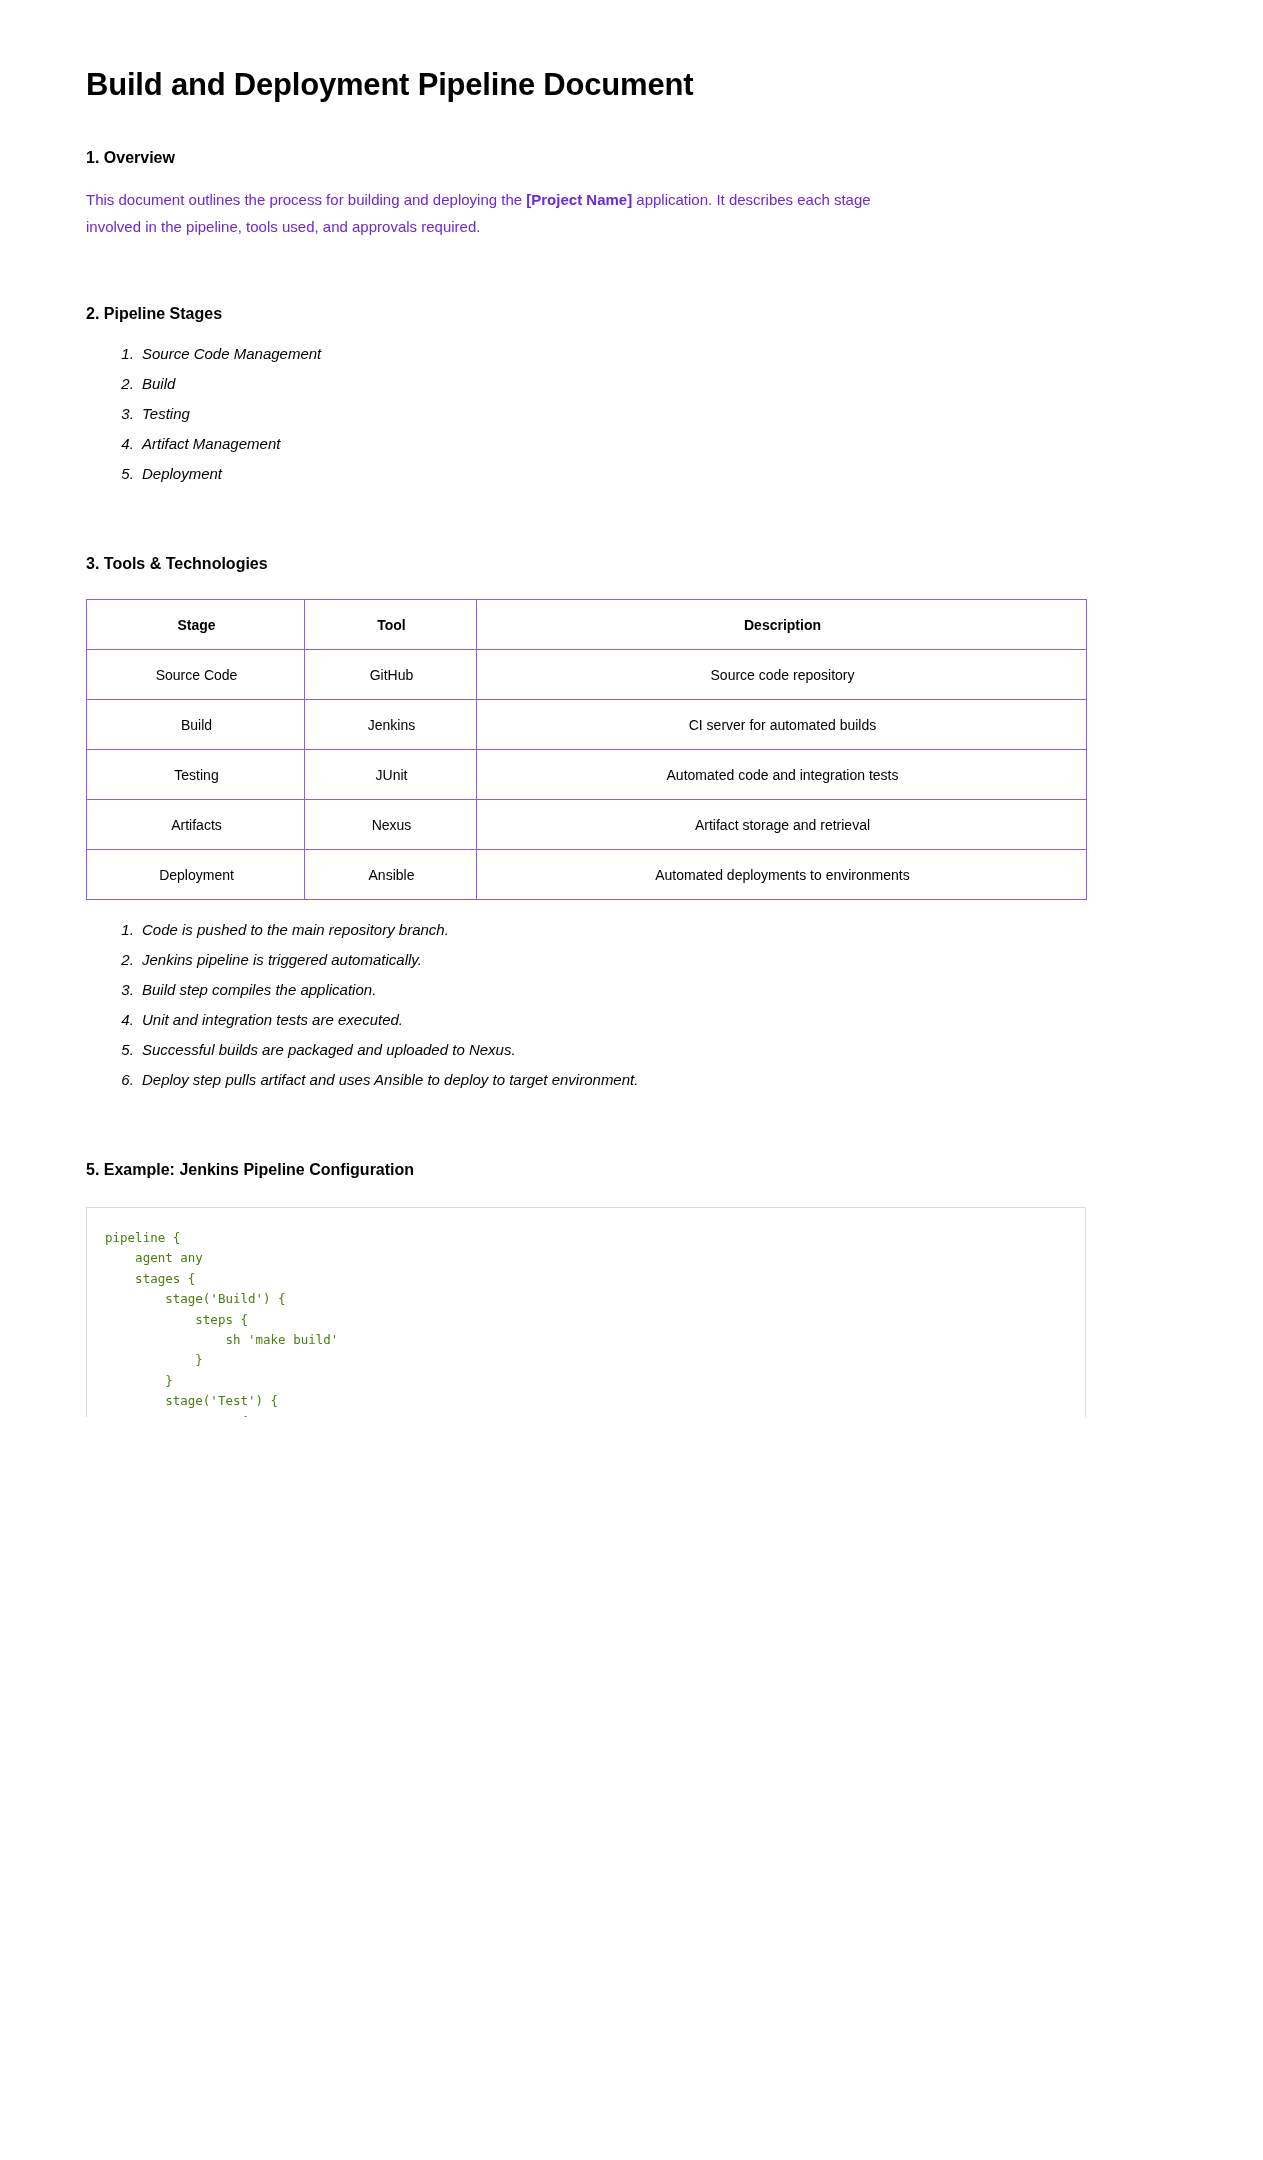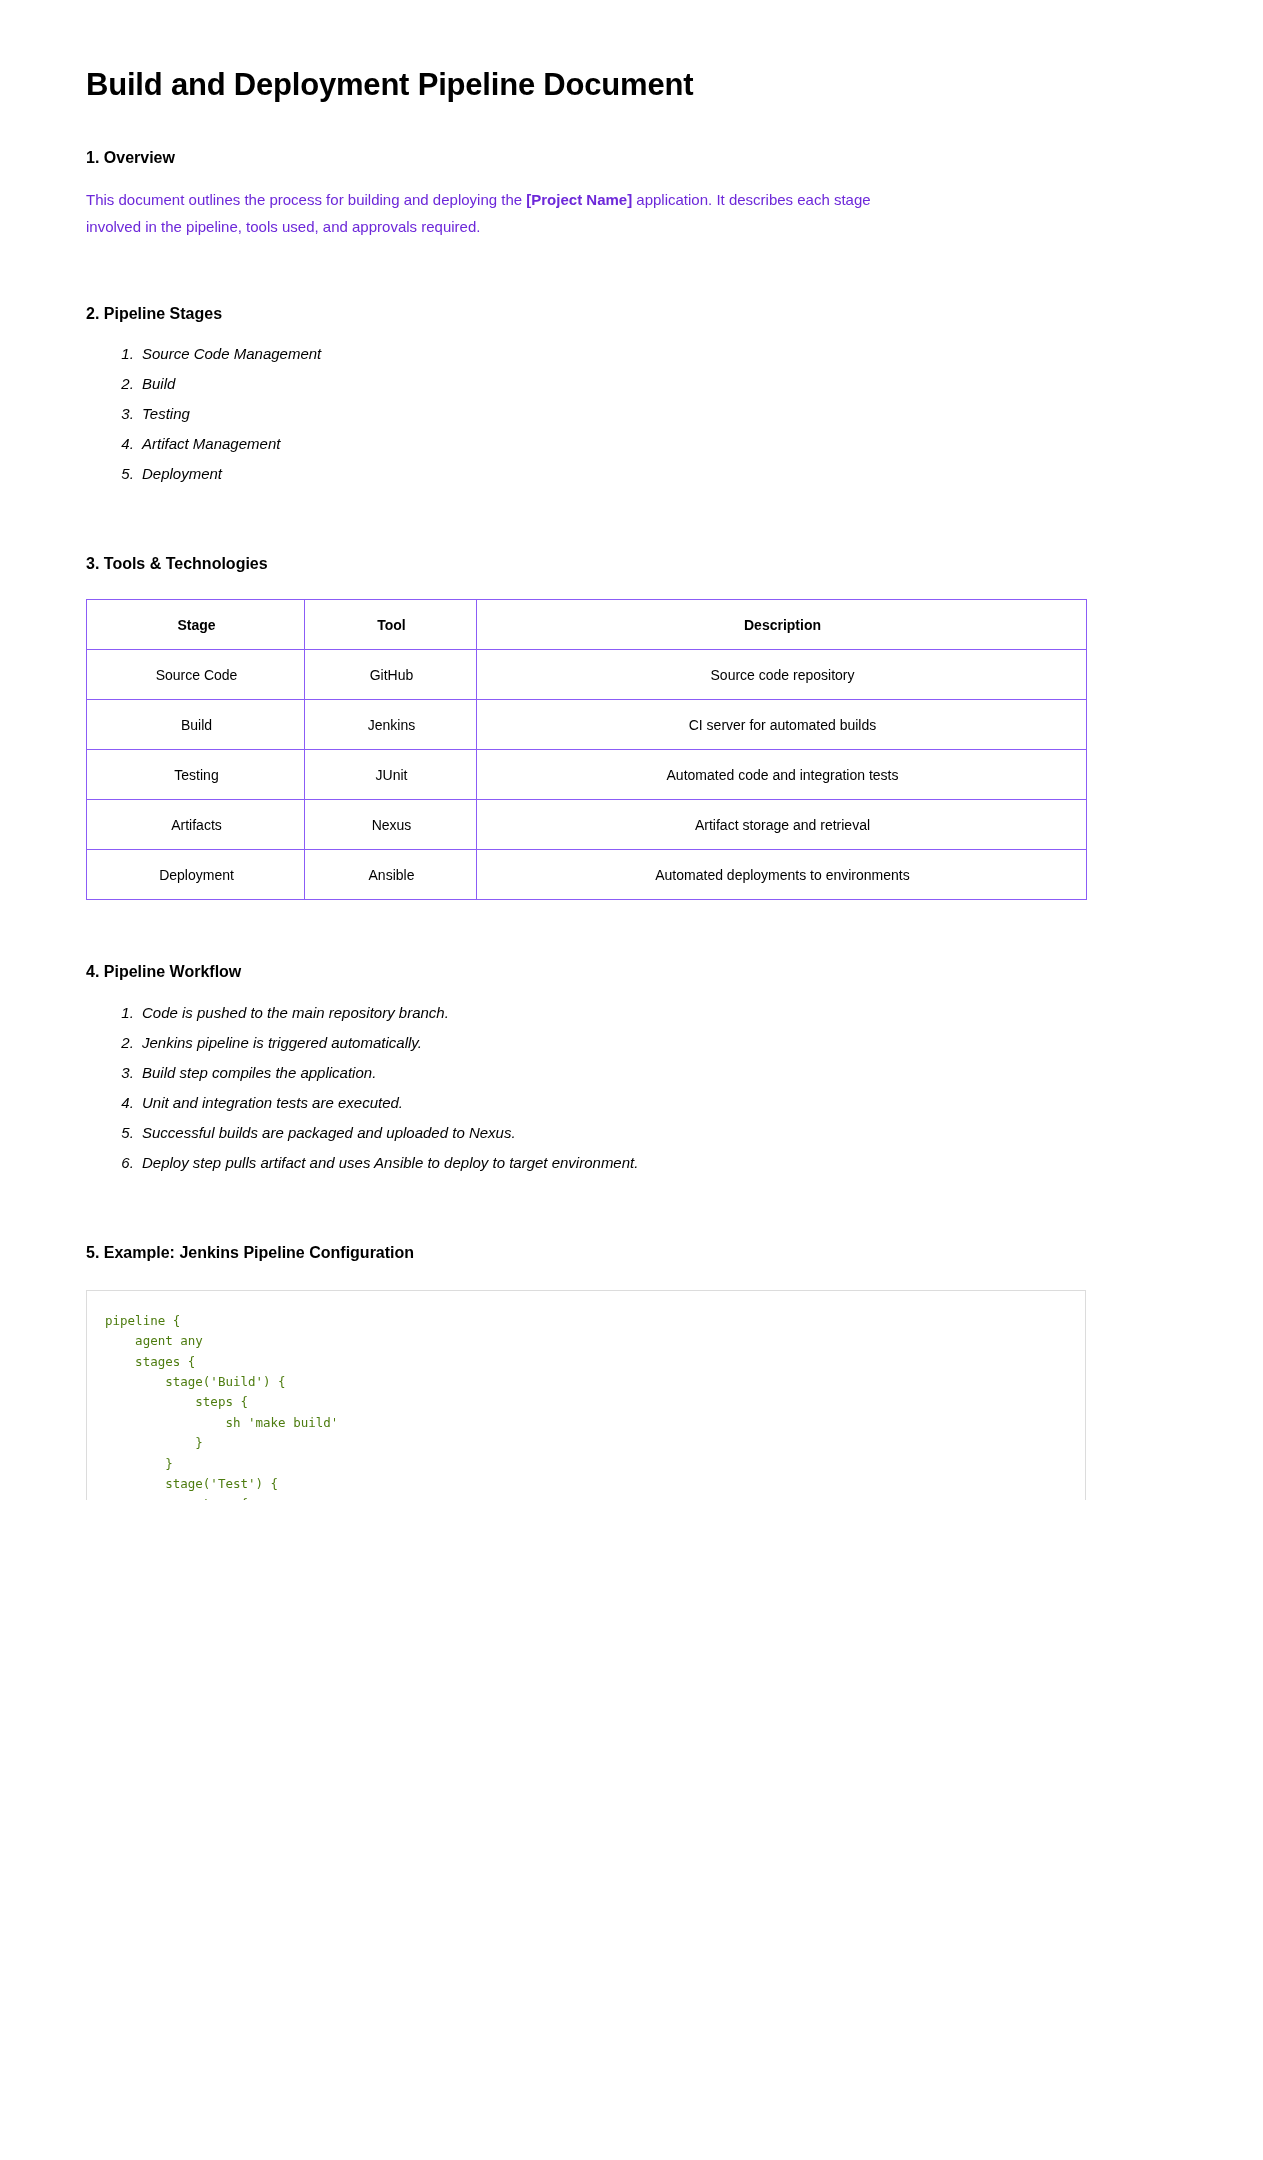--- a/index.html
+++ b/index.html
@@ -171,21 +171,20 @@
         <td>Artifact storage and retrieval</td>
       </tr>
       <tr>
         <td>Deployment</td>
         <td>Ansible</td>
         <td>Automated deployments to environments</td>
       </tr>
     </tbody>
   </table>
 
-  <h2 class="section-heading sec-workflow-h">4. Pipeline Workflow</h2>
 
   <ol class="doc-list">
     <li>Code is pushed to the main repository branch.</li>
     <li>Jenkins pipeline is triggered automatically.</li>
     <li>Build step compiles the application.</li>
     <li>Unit and integration tests are executed.</li>
     <li>Successful builds are packaged and uploaded to Nexus.</li>
     <li>Deploy step pulls artifact and uses Ansible to deploy to target environment.</li>
   </ol>
 

